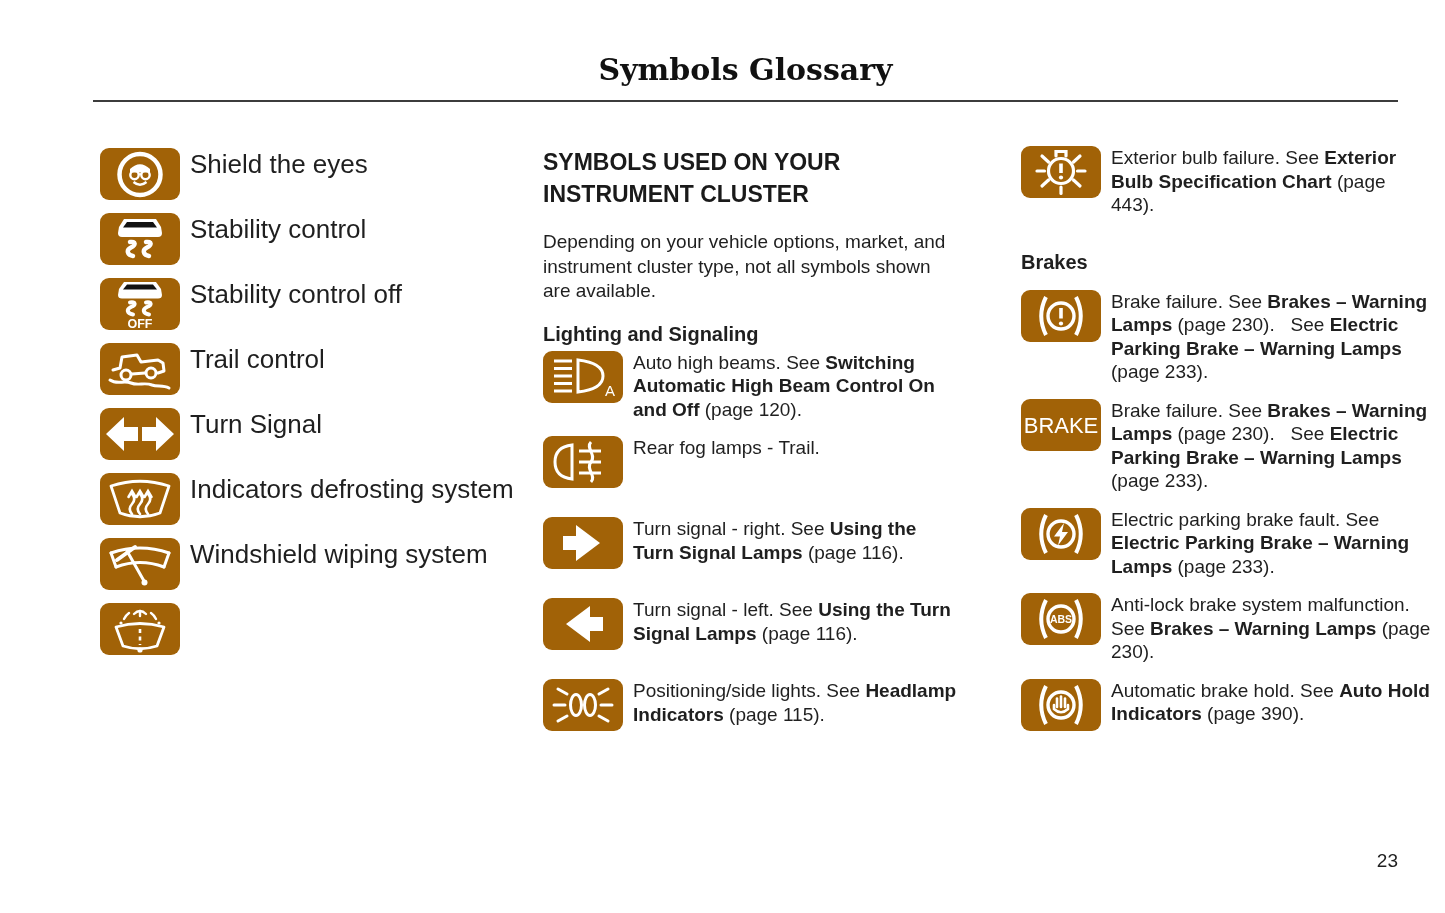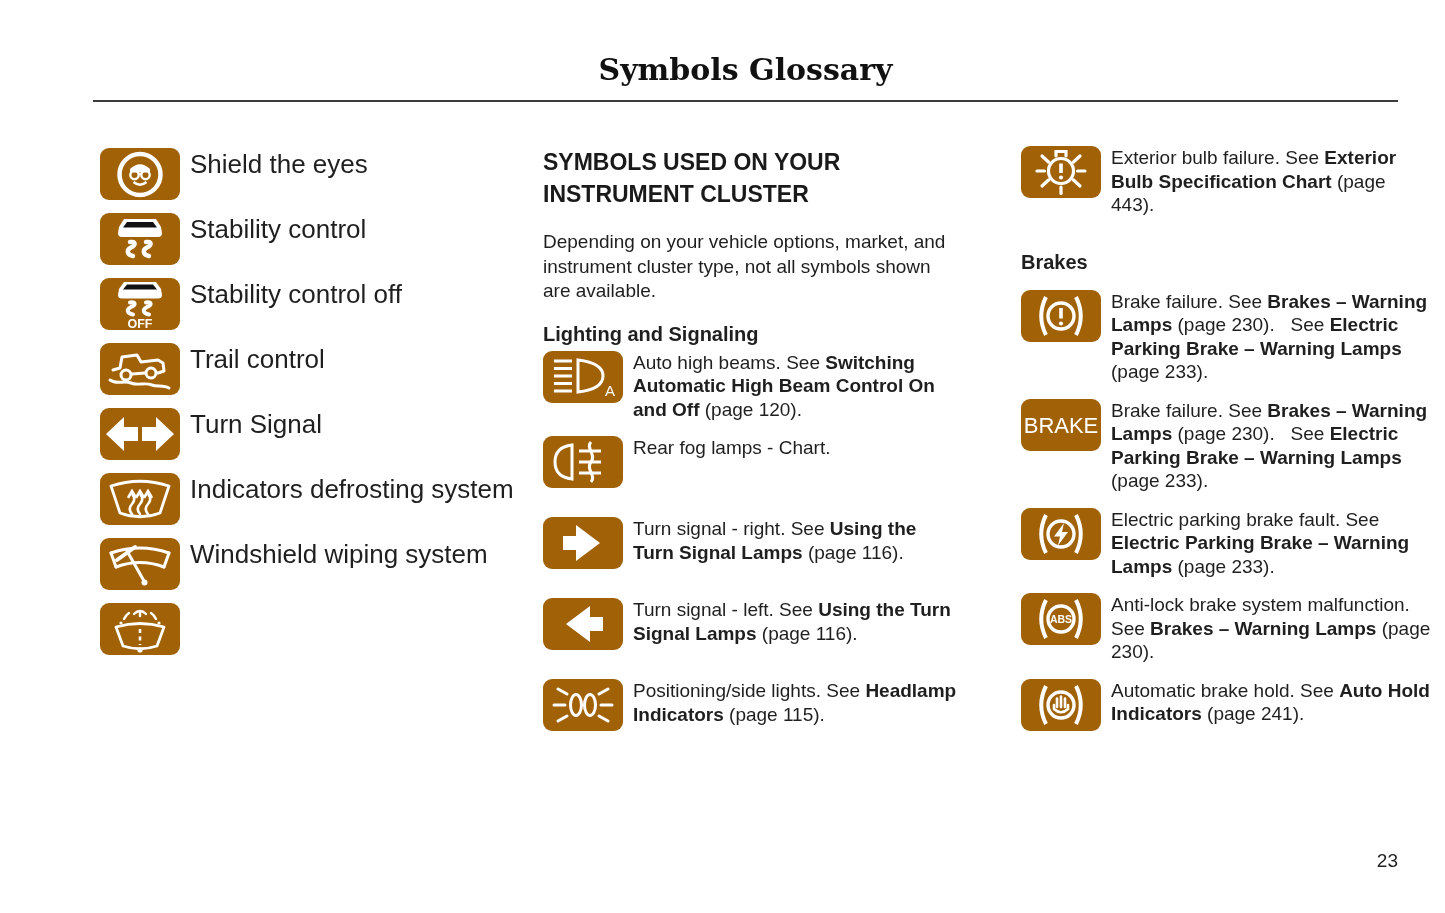--- a/index.html
+++ b/index.html
@@ -200,21 +200,21 @@
       <svg width="80" height="52" viewBox="0 0 80 52">
         <path d="M29 9 L29 43 Q12 41 12 26 Q12 11 29 9 Z" fill="none" stroke="#fff" stroke-width="3"></path>
         <g stroke="#fff" stroke-width="3">
           <line x1="36" y1="15" x2="58" y2="15"></line>
           <line x1="36" y1="26" x2="58" y2="26"></line>
           <line x1="36" y1="37" x2="58" y2="37"></line>
         </g>
         <path d="M48 6 C42 12 54 19 48 26 C42 33 54 40 48 46" fill="none" stroke="#fff" stroke-width="3"></path>
       </svg>
     </div>
-    <div class="entry-text"><span>Rear fog lamps - Chart.</span></div>
+    <div class="entry-text"><span>Rear fog lamps - Trail.</span></div>
   </div>
 
   <div class="entry">
     <div class="tile">
       <svg width="80" height="52" viewBox="0 0 80 52">
         <polygon points="20,19 33,19 33,8 57,26 33,44 33,33 20,33" fill="#fff"></polygon>
       </svg>
     </div>
     <div class="entry-text"><span>Turn signal - right. See </span><b>Using the Turn Signal Lamps</b><span> (page 116).</span></div>
   </div>
@@ -333,17 +333,17 @@
           <circle cx="40" cy="26" r="13" stroke-width="3.4"></circle>
         </g>
         <g fill="none" stroke="#fff" stroke-width="2.6" stroke-linecap="round">
           <line x1="36" y1="19.5" x2="36" y2="28"></line>
           <line x1="40" y1="17.5" x2="40" y2="28"></line>
           <line x1="44" y1="19.5" x2="44" y2="28"></line>
           <path d="M33 26 L33 30 Q40 36.5 47 30 L47 26"></path>
         </g>
       </svg>
     </div>
-    <div class="entry-text"><span>Automatic brake hold. See </span><b>Auto Hold Indicators</b><span> (page 241).</span></div>
+    <div class="entry-text"><span>Automatic brake hold. See </span><b>Auto Hold Indicators</b><span> (page 390).</span></div>
   </div>
 </div>
 
 <div class="page-number">23</div>
 
 </body></html>

